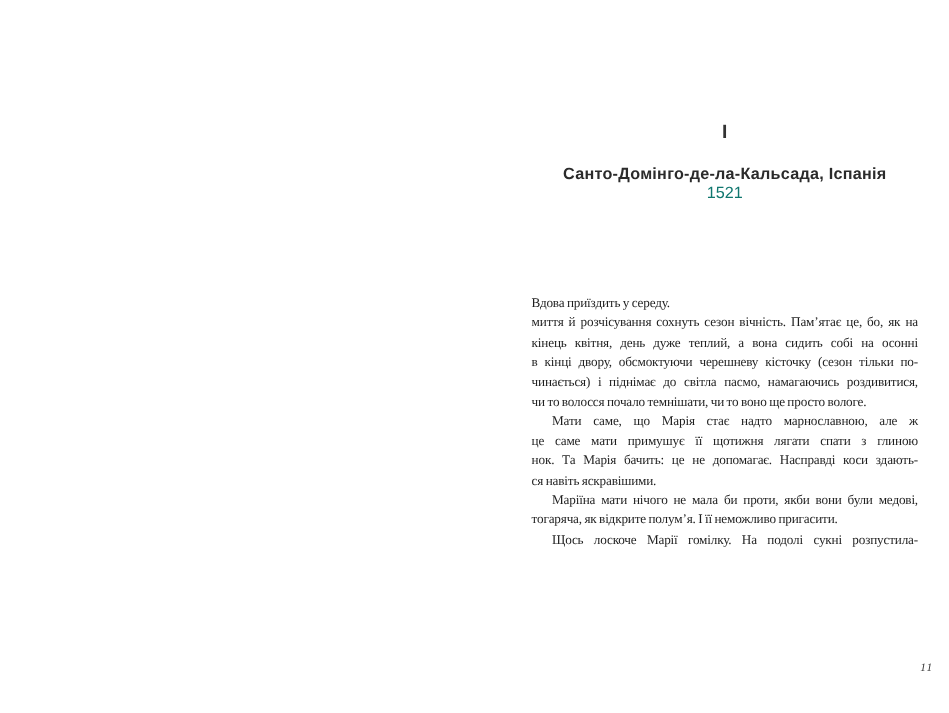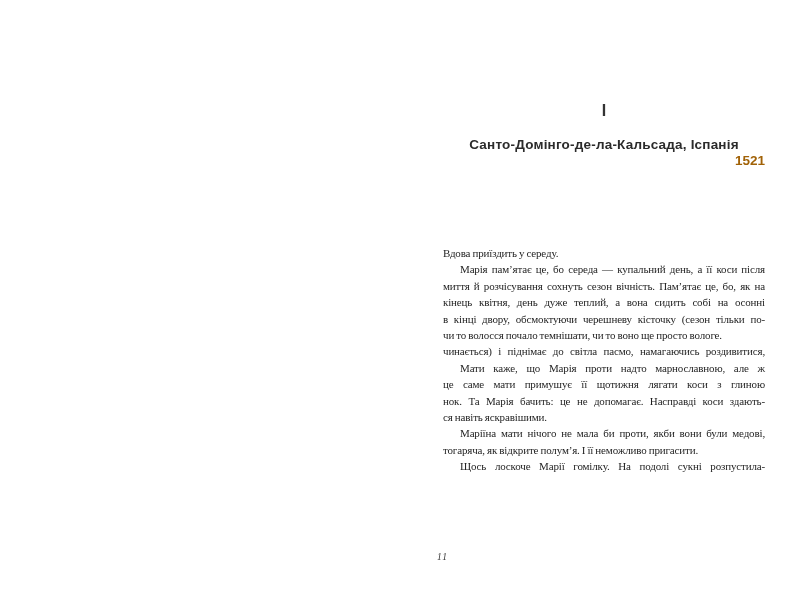--- a/index.html
+++ b/index.html
@@ -44,26 +44,26 @@
     font-family: "Liberation Sans", sans-serif;
     font-weight: 700;
     font-size: 13.5px;
     line-height: 16px;
     letter-spacing: 0.2px;
     color: #2b2b2b;
   }
   .chap-year {
     position: absolute;
     top: 153px; left: 443px; width: 322px;
-    text-align: right;
+    text-align: center;
     font-family: "Liberation Sans", sans-serif;
-    font-weight: 700;
+    font-weight: 400;
     font-size: 13.5px;
     line-height: 16px;
-    color: #a16207;
+    color: #0f766e;
   }
   .text-col {
     position: absolute;
     top: 245px; left: 443px; width: 322px;
     color: #1f1f1f;
   }
   .ln {
     font-size: 11px;
     line-height: 16.4px;
     height: 16.4px;
@@ -74,50 +74,49 @@
   }
   .ln.para-end {
     text-align: center;
     text-align-last: left;
   }
   .ln.indent {
     text-indent: 17px;
   }
   .folio {
     position: absolute;
-    top: 552px; left: 437px; width: 322px;
-    text-align: left;
+    top: 552px; left: 456px; width: 322px;
+    text-align: right;
     font-size: 9.5px;
     letter-spacing: 1.2px;
     color: #3a3a3a;
     font-style: italic;
   }
 </style>
 </head>
 <body>
 
 <div class="spread">
 
   <div class="page-left"></div>
   <div class="page-right"></div>
 
   <div class="chap-num">I</div>
   <div class="chap-loc">Санто-Домінго-де-ла-Кальсада, Іспанія</div>
   <div class="chap-year">1521</div>
 
   <div class="text-col">
     <div class="ln para-end">Вдова приїздить у середу.</div>
-    <div class="ln indent">Марія пам’ятає це, бо середа — купальний день, а її коси після</div>
     <div class="ln">миття й розчісування сохнуть сезон вічність. Пам’ятає це, бо, як на</div>
     <div class="ln">кінець квітня, день дуже теплий, а вона сидить собі на осонні</div>
     <div class="ln">в кінці двору, обсмоктуючи черешневу кісточку (сезон тільки по-</div>
+    <div class="ln">чинається) і піднімає до світла пасмо, намагаючись роздивитися,</div>
     <div class="ln para-end">чи то волосся почало темнішати, чи то воно ще просто вологе.</div>
-    <div class="ln">чинається) і піднімає до світла пасмо, намагаючись роздивитися,</div>
-    <div class="ln indent">Мати каже, що Марія проти надто марнославною, але ж</div>
-    <div class="ln">це саме мати примушує її щотижня лягати коси з глиною</div>
+    <div class="ln indent">Мати саме, що Марія стає надто марнославною, але ж</div>
+    <div class="ln">це саме мати примушує її щотижня лягати спати з глиною</div>
     <div class="ln">нок. Та Марія бачить: це не допомагає. Насправді коси здають-</div>
     <div class="ln para-end">ся навіть яскравішими.</div>
     <div class="ln indent">Маріїна мати нічого не мала би проти, якби вони були медові,</div>
     <div class="ln para-end">тогаряча, як відкрите полум’я. І її неможливо пригасити.</div>
     <div class="ln indent">Щось лоскоче Марії гомілку. На подолі сукні розпустила-</div>
   </div>
 
   <div class="folio">11</div>
 
 </div>

